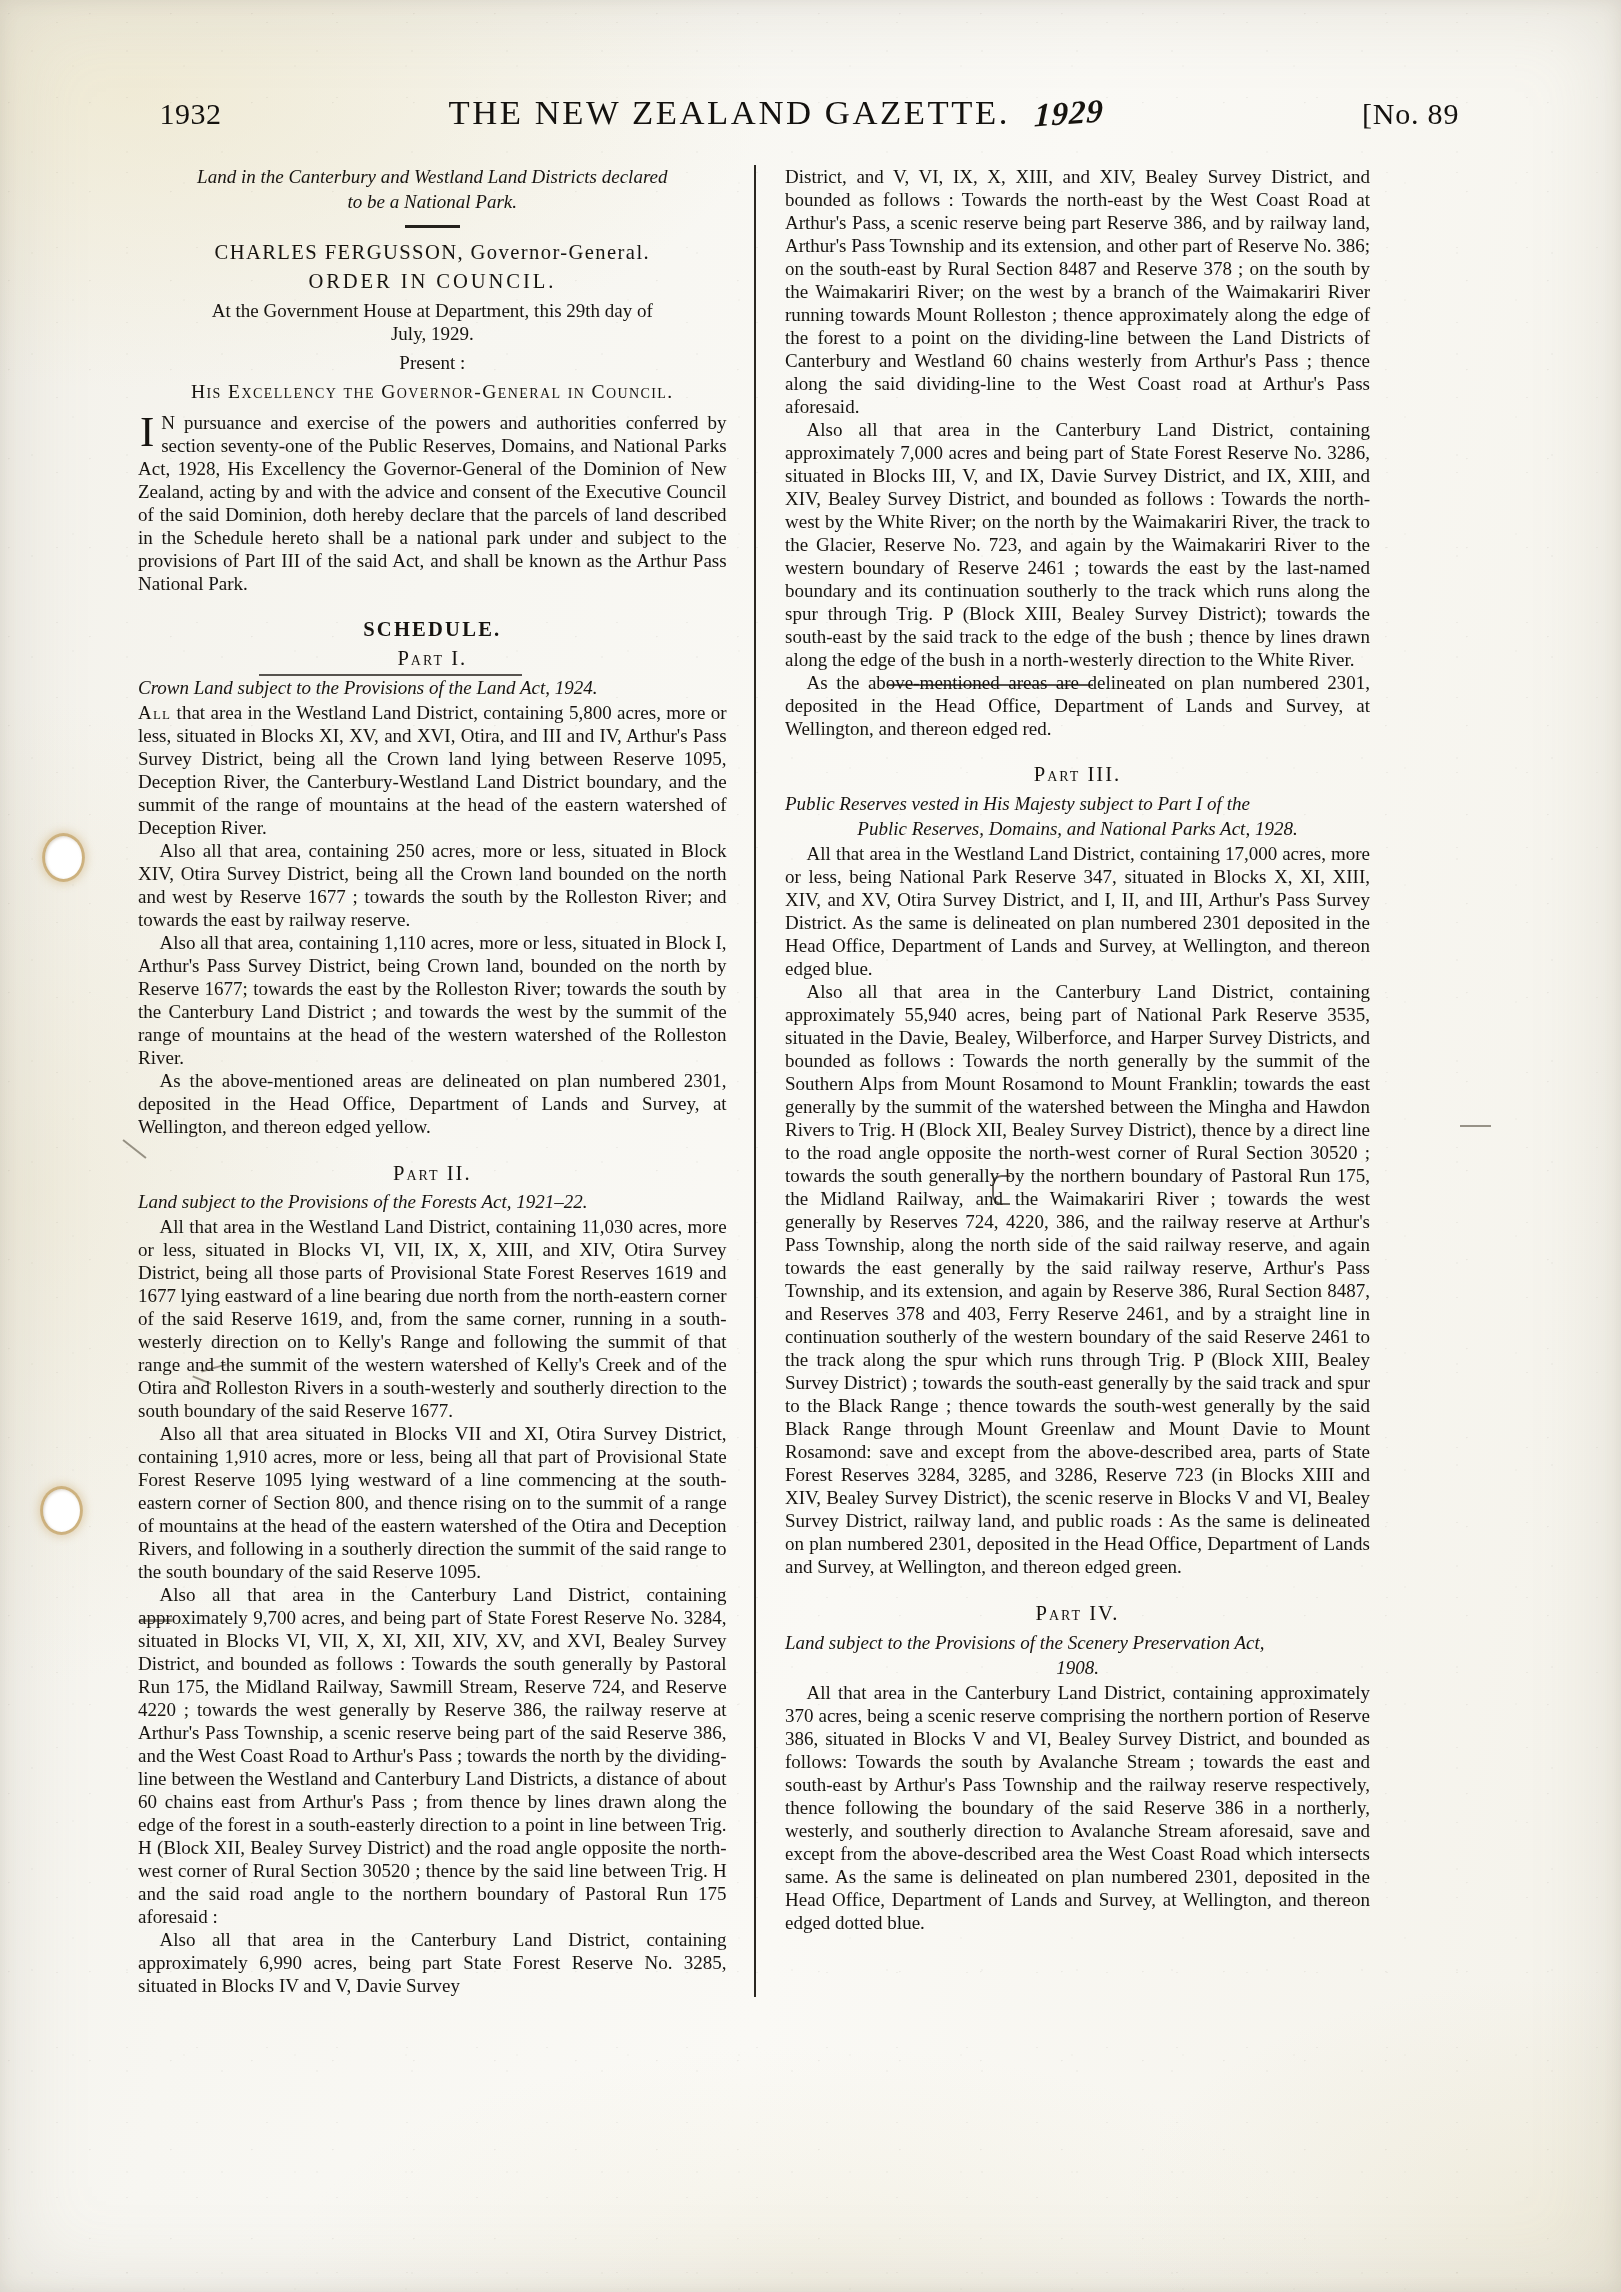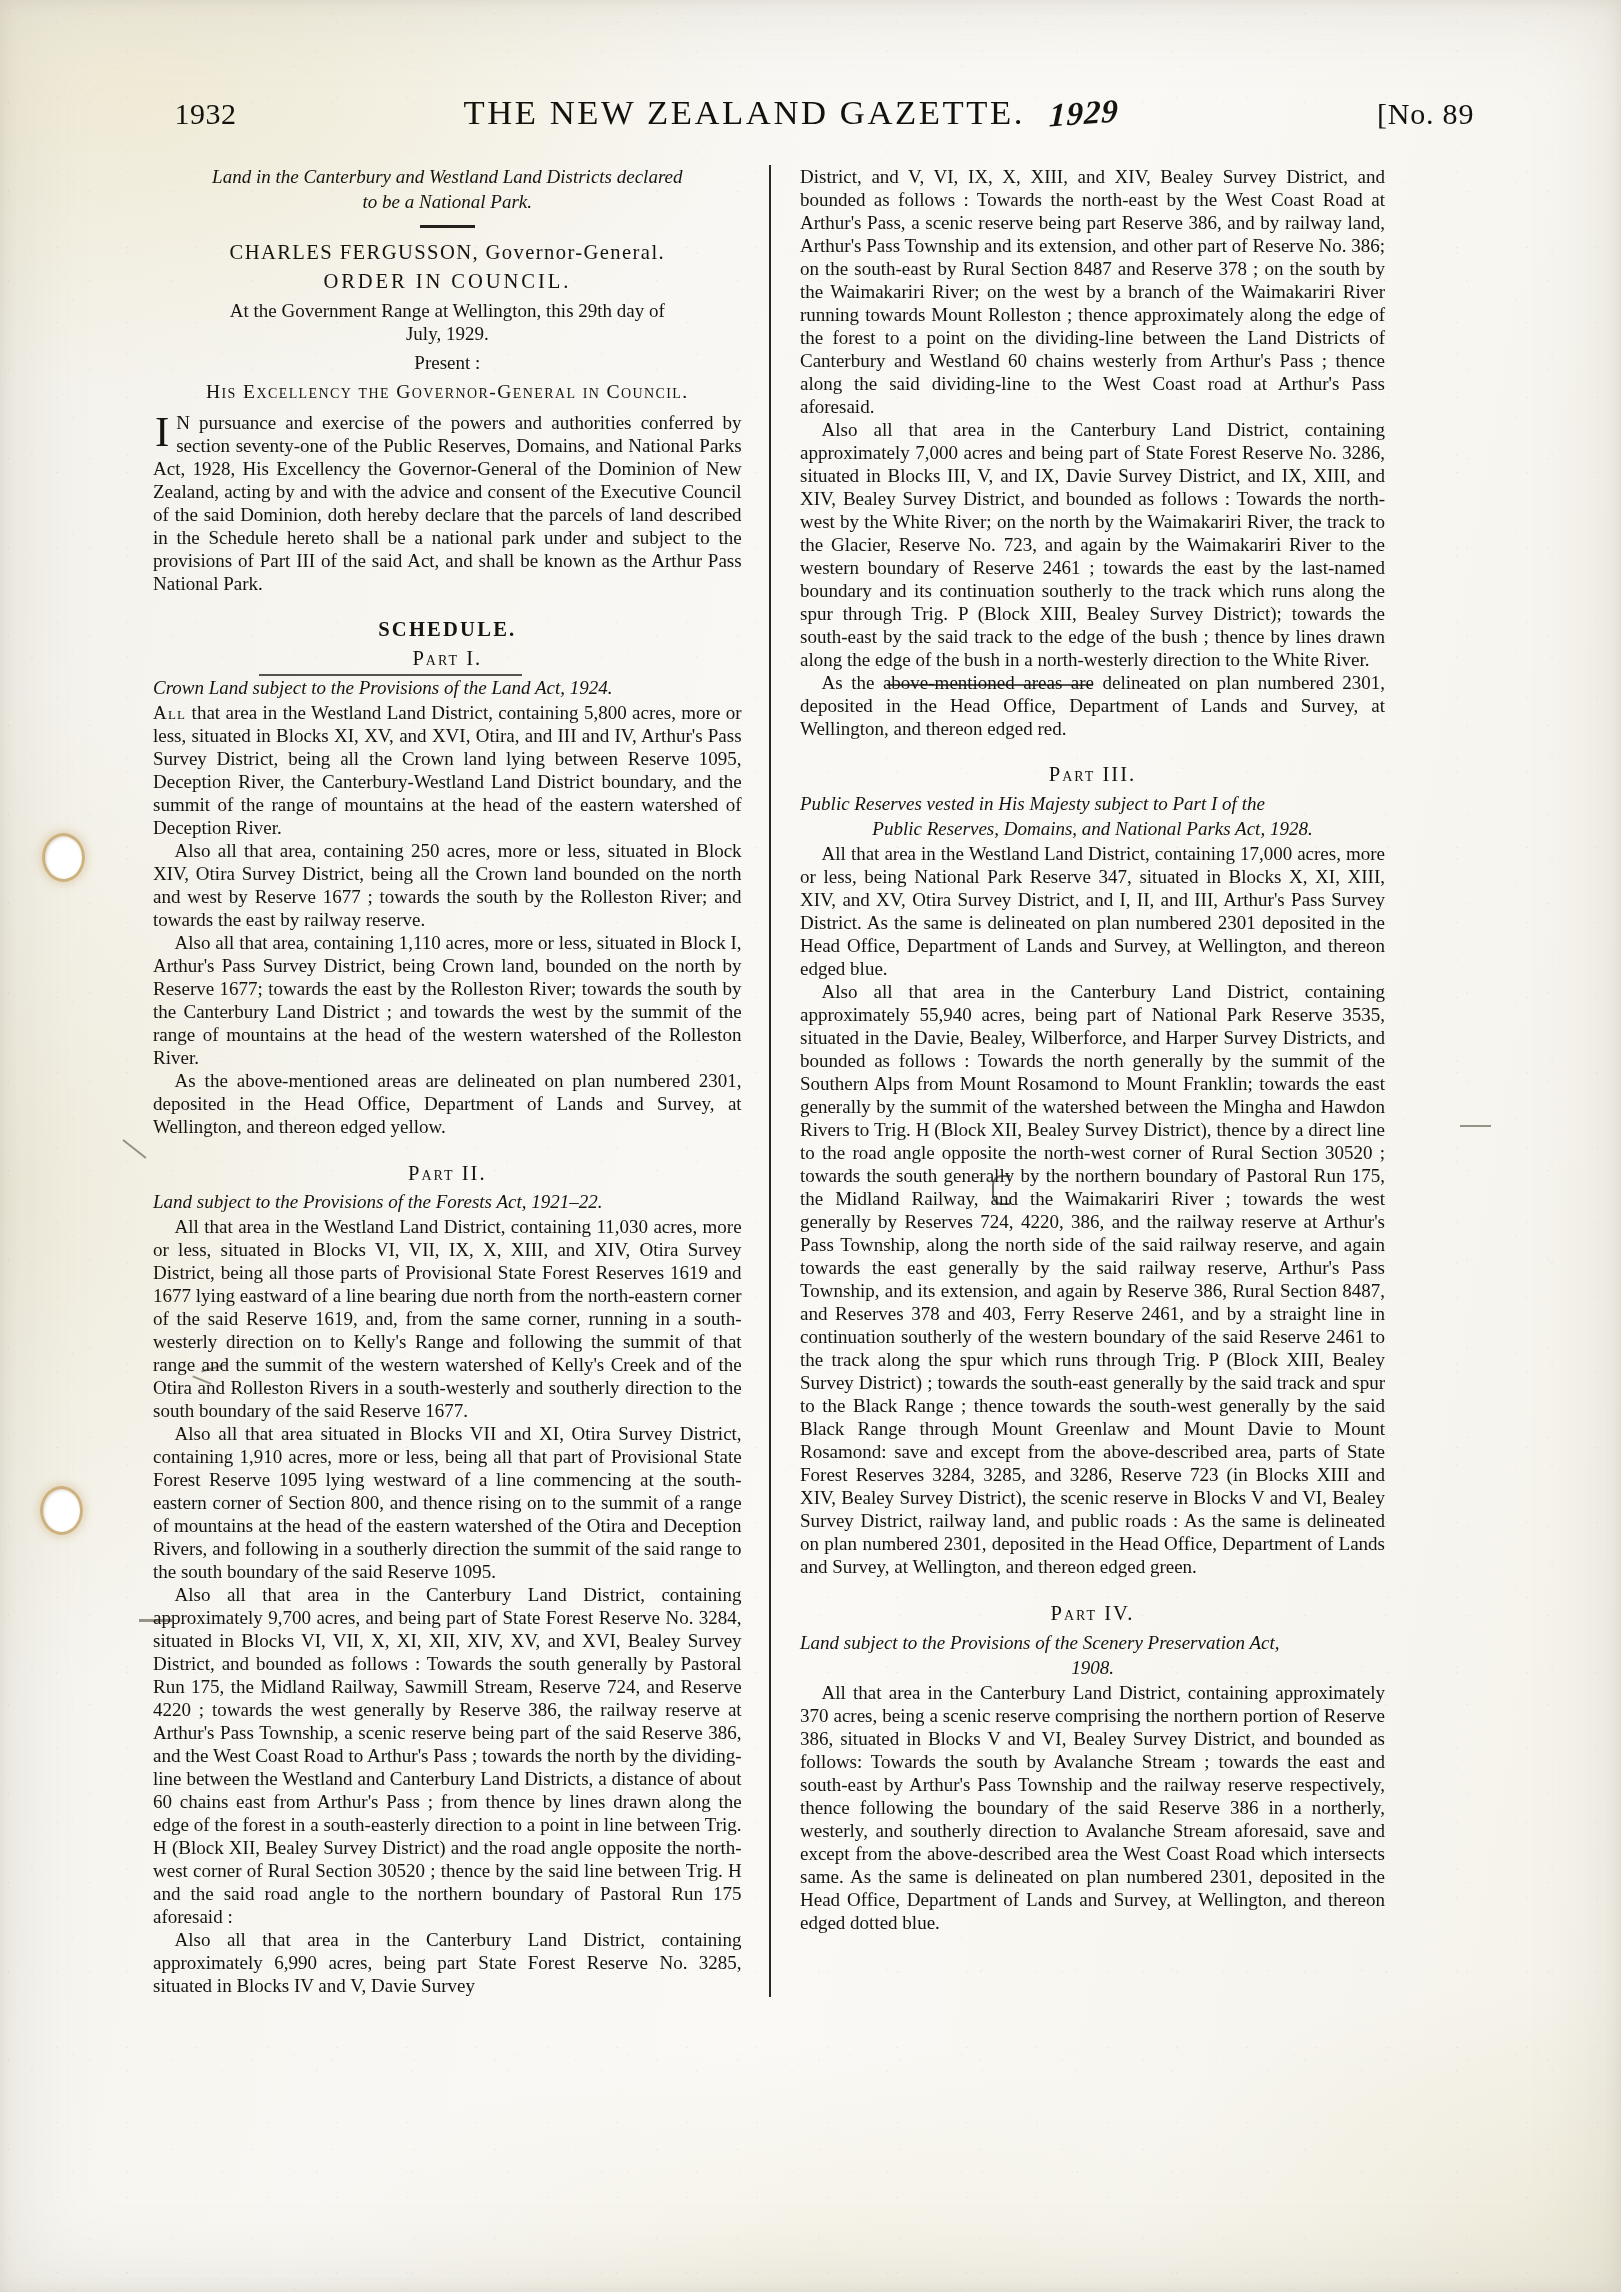--- a/index.html
+++ b/index.html
@@ -52,21 +52,21 @@
     box-shadow:
       0 0 0 2.9px rgba(186,146,72,.55),
       0 0 8.8px 4.9px rgba(196,160,96,.38),
       inset 1px 1px 2.9px rgba(150,130,95,.35);
   }
   .punch.p1 { left: 45px; top: 836px; }
   .punch.p2 { left: 43px; top: 1489px; }
 
   .content {
     position: absolute;
-    left: 153px;
+    left: 138px;
     top: 94px;
     width: 1329px;
   }
 
   
   .masthead {
     display: flex;
     align-items: baseline;
     justify-content: space-between;
     margin-bottom: 33px;
@@ -271,21 +271,21 @@
 
         <p class="ital-hd">Land in the Canterbury and Westland Land Districts declared</p>
         <p class="ital-hd">to be a National Park.</p>
 
         <div class="rule-short"></div>
 
         <p class="name-line">CHARLES FERGUSSON, Governor-General.</p>
         <div class="sp6"></div>
         <p class="order-line">ORDER IN COUNCIL.</p>
         <div class="sp6"></div>
-        <p class="ctr">At the Government Range at Wellington, this 29th day of</p>
+        <p class="ctr">At the Government House at Department, this 29th day of</p>
         <p class="ctr">July, 1929.</p>
         <div class="sp6"></div>
         <p class="ctr">Present :</p>
         <div class="sp6"></div>
         <p class="excellency">His Excellency the Governor-General in Council.</p>
 
         <p class="dropcap-para">
           <span class="dc">I</span><span>N pursuance and exercise of the powers and authorities conferred by section seventy-one of the Public Reserves, Domains, and National Parks Act, 1928, His Excellency the Governor-General of the Dominion of New Zealand, acting by and with the advice and consent of the Executive Council of the said Dominion, doth hereby declare that the parcels of land described in the Schedule hereto shall be a national park under and subject to the provisions of Part III of the said Act, and shall be known as the Arthur Pass National Park.</span>
         </p>
 

